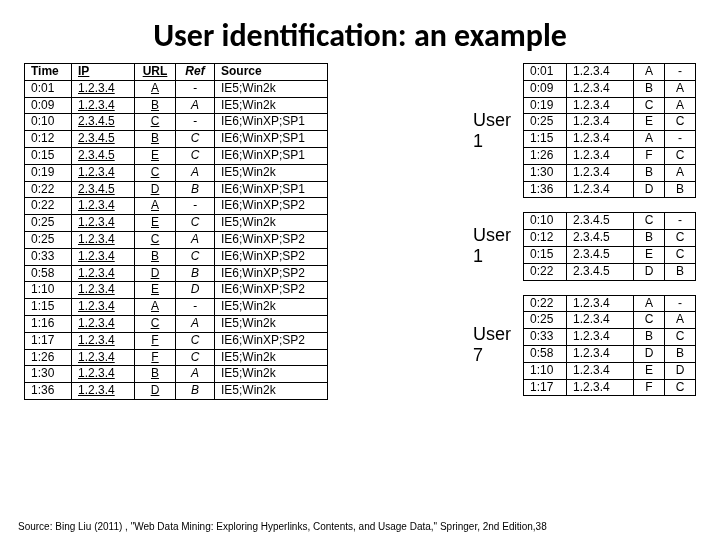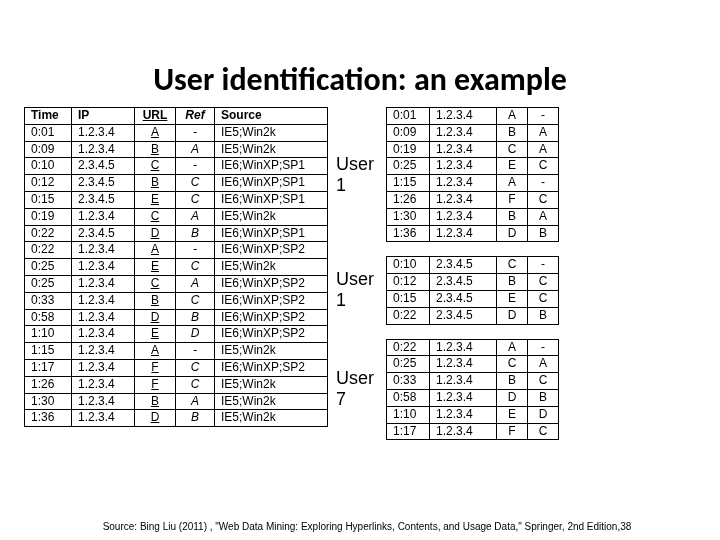--- a/index.html
+++ b/index.html
@@ -7,33 +7,33 @@
     padding: 0;
     width: 720px;
     height: 540px;
     font-family: Arial, Helvetica, sans-serif;
     background: #fff;
     position: relative;
     box-sizing: border-box;
   }
   .slide {
     padding: 12px 24px 0 24px;
-    margin-top: 44px;
   }
   h1 {
     font-family: Calibri, Arial, sans-serif;
     font-weight: 700;
     font-size: 32px;
     margin: 4px 0 8px 0;
     text-align: center;
   }
   .content {
     display: flex;
     gap: 8px;
     align-items: flex-start;
+    justify-content: space-between;
   }
   .left {
     flex: 0 0 auto;
   }
   .right {
     flex: 0 0 auto;
     display: flex;
     flex-direction: column;
     gap: 14px;
   }
@@ -57,38 +57,38 @@
     padding: 1px 6px;
     text-align: left;
     white-space: nowrap;
   }
   th {
     font-weight: 700;
     background: #fff;
   }
   
   .main th:nth-child(1), .main td:nth-child(1) { min-width: 34px; }
-  .main th:nth-child(2), .main td:nth-child(2) { min-width: 50px; }
+  .main th:nth-child(2), .main td:nth-child(2) { min-width: 50px; text-decoration: underline; }
   .main th:nth-child(3), .main td:nth-child(3) { min-width: 28px; text-align: center; text-decoration: underline; }
   .main th:nth-child(4), .main td:nth-child(4) { min-width: 26px; text-align: center; font-style: italic; }
   .main th:nth-child(5), .main td:nth-child(5) { min-width: 100px; }
   
   .usr td:nth-child(1) { min-width: 30px; }
   .usr td:nth-child(2) { min-width: 54px; }
   .usr td:nth-child(3) { min-width: 18px; text-align: center; }
   .usr td:nth-child(4) { min-width: 18px; text-align: center; }
   .footer {
     position: absolute;
     bottom: 8px;
     left: 18px;
     right: 4px;
     font-size: 10px;
     font-family: Arial, sans-serif;
     display: flex;
-    justify-content: center;
+    justify-content: flex-start;
   }
 </style>
 </head>
 <body>
 
 <div class="slide">
   <h1>User identification: an example</h1>
 
   <div class="content">
     <div class="left">
@@ -195,20 +195,27 @@
               <td>IE6;WinXP;SP2</td>
             </tr>
             <tr>
               <td>1:15</td>
               <td>1.2.3.4</td>
               <td>A</td>
               <td>-</td>
               <td>IE5;Win2k</td>
             </tr>
             <tr>
+              <td>1:16</td>
+              <td>1.2.3.4</td>
+              <td>C</td>
+              <td>A</td>
+              <td>IE5;Win2k</td>
+            </tr>
+            <tr>
               <td>1:17</td>
               <td>1.2.3.4</td>
               <td>F</td>
               <td>C</td>
               <td>IE6;WinXP;SP2</td>
             </tr>
             <tr>
               <td>1:26</td>
               <td>1.2.3.4</td>
               <td>F</td>

